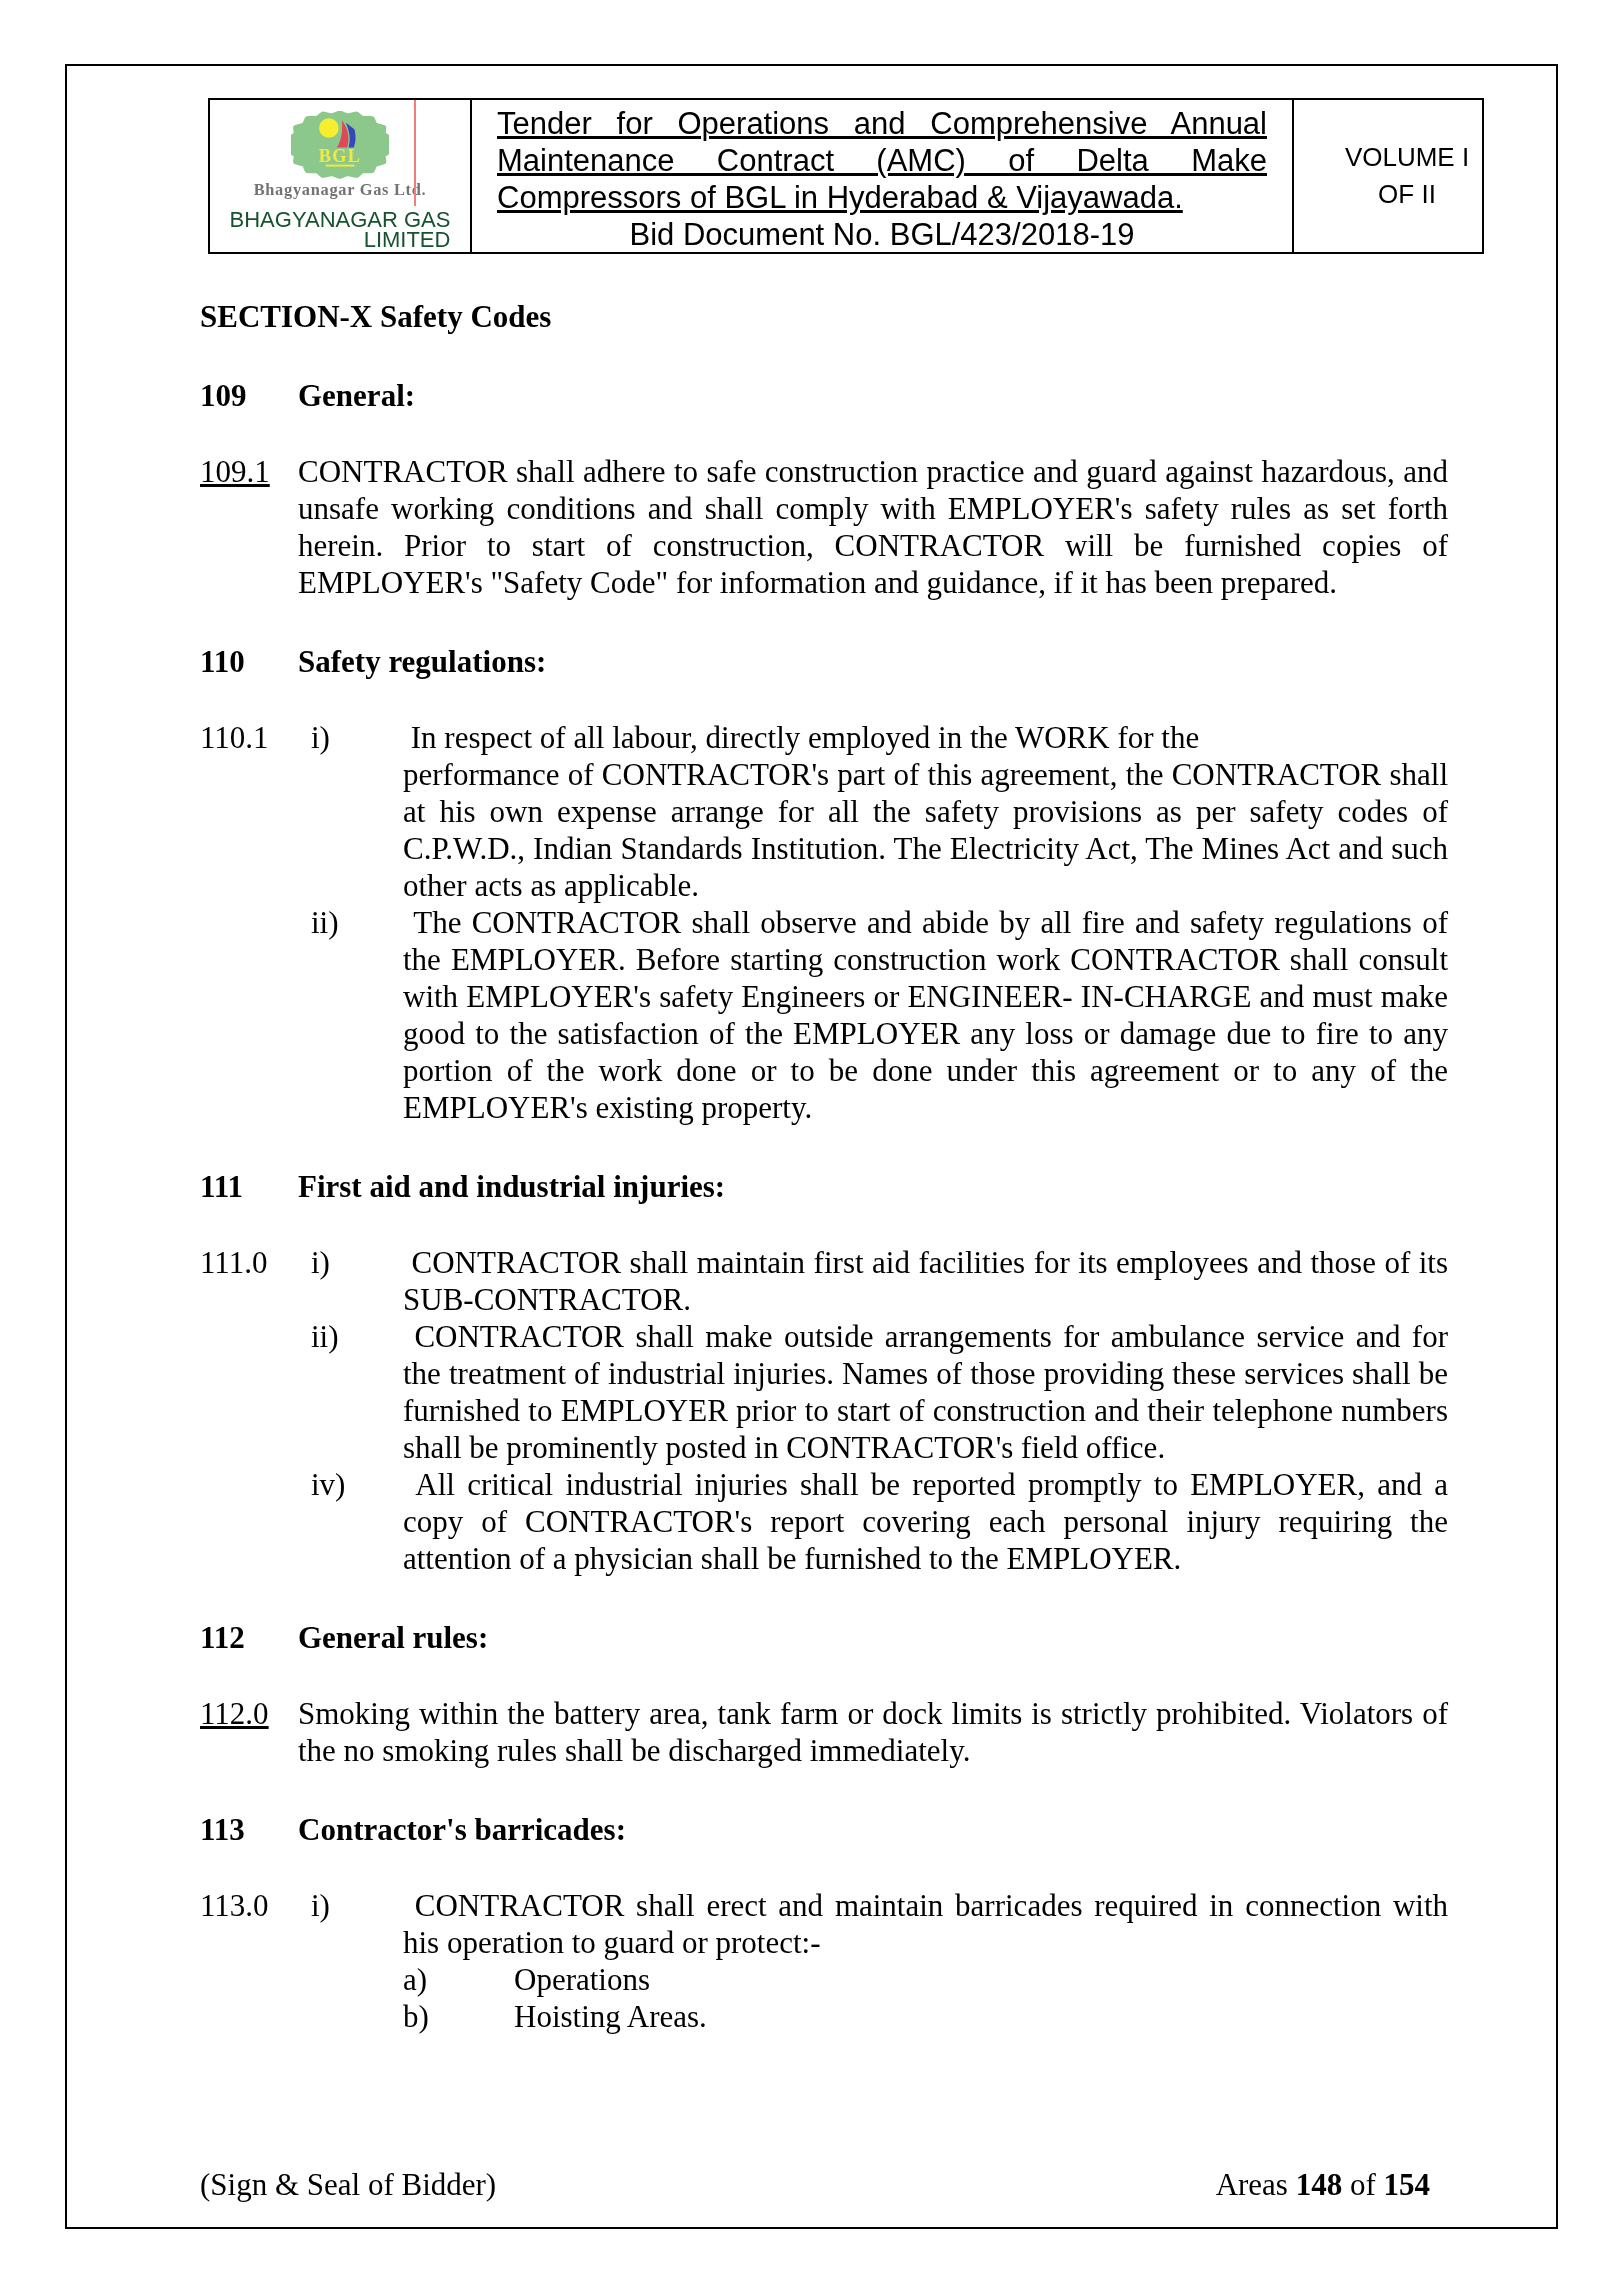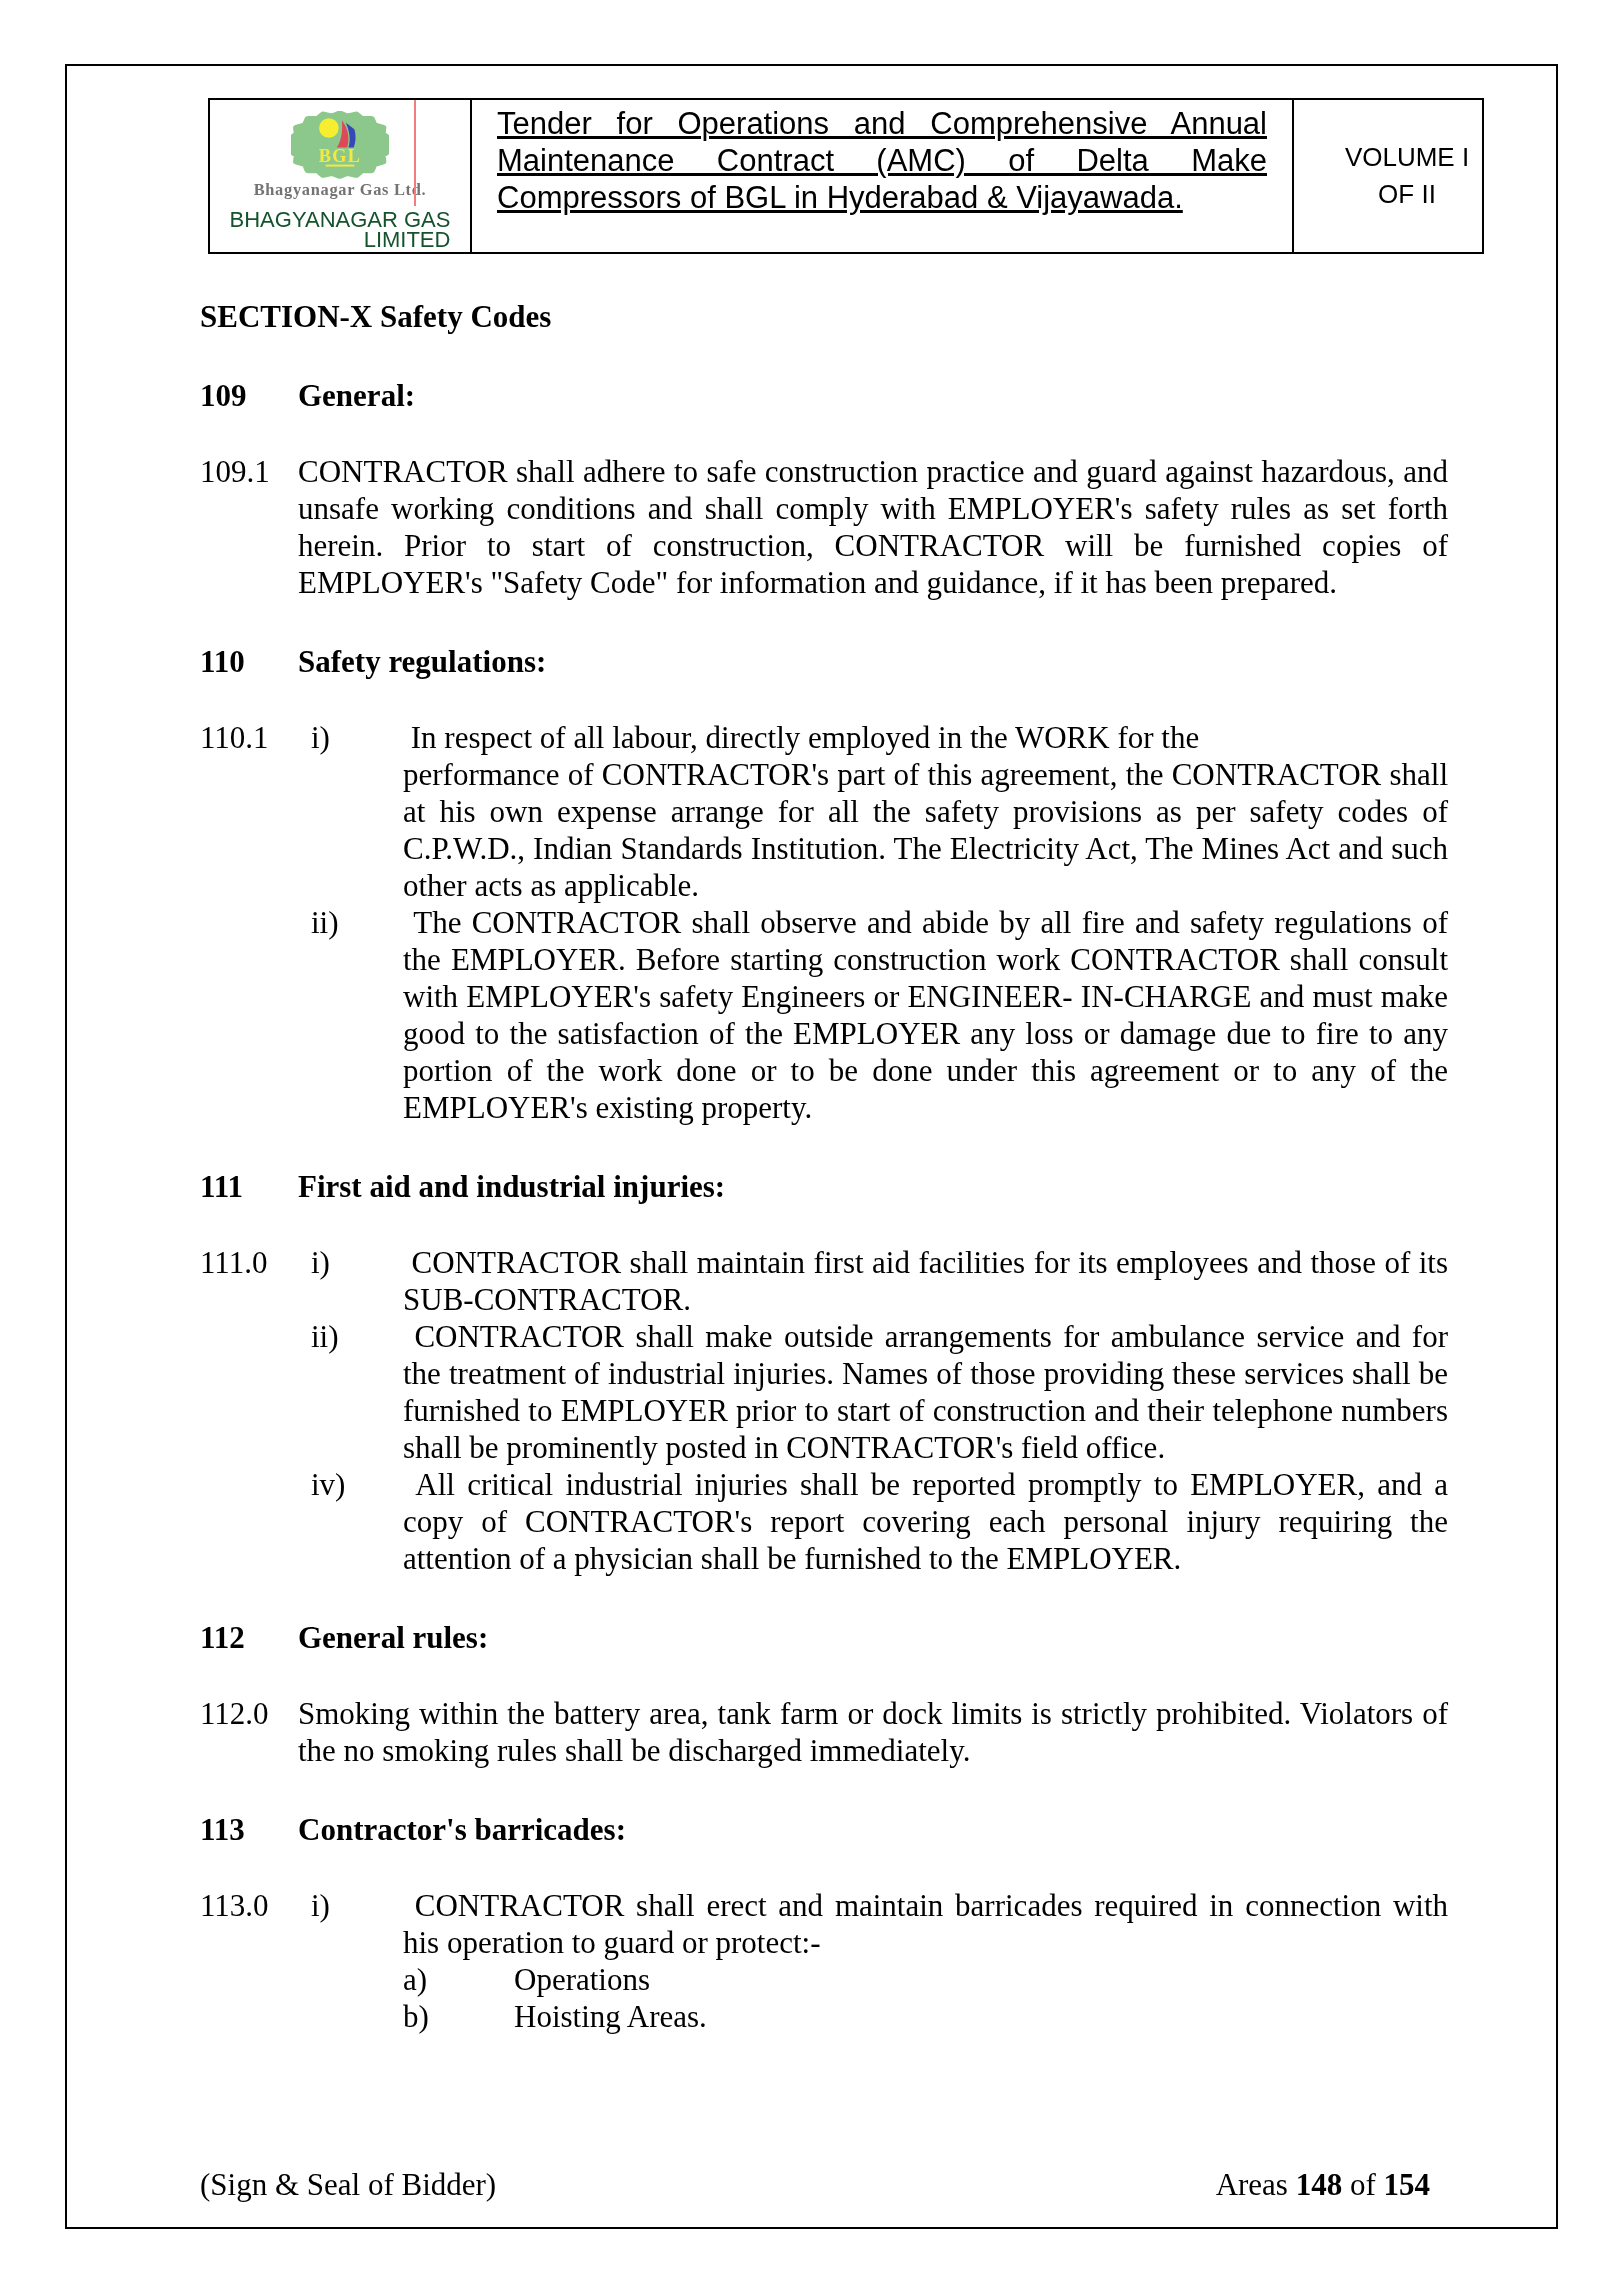--- a/index.html
+++ b/index.html
@@ -51,21 +51,21 @@
   .content{
     position:absolute;left:200px;top:298px;width:1248px;
     font-size:31px;line-height:37px;
   }
   .doc-title{font-weight:bold;margin:0;}
   .sec-heading{font-weight:bold;margin-top:42px;display:flex;}
   .sec-num{flex:0 0 98px;}
   .sec-text{flex:1;}
   .block{margin-top:39px;}
   .para{display:flex;}
-  .para-num{flex:0 0 98px;}
+  .para-num{flex:0 0 98px;text-decoration:underline;}
   .para-text{flex:1;text-align:justify;white-space:pre-wrap;}
   .li-row{display:flex;}
   .li-num{flex:0 0 111px;}
   .li-marker{flex:0 0 92px;}
   .li-body{flex:1;}
   .li-text{text-align:justify;white-space:pre-wrap;}
   .sub-row{display:flex;}
   .sub-marker{flex:0 0 111px;}
   .sub-text{flex:1;}
   
@@ -99,20 +99,21 @@
     <div class="logo-subtext">Bhagyanagar Gas Ltd.</div>
     <div class="company-name">
       <div>BHAGYANAGAR GAS</div>
       <div>LIMITED</div>
     </div>
     <div class="red-line"></div>
   </div>
 
   <div class="cell cell-title">
     <p class="title-para">Tender for Operations and Comprehensive Annual Maintenance Contract (AMC) of Delta Make Compressors of BGL in Hyderabad &amp; Vijayawada.</p>
+    <p class="title-bid-line">Bid Document No. BGL/423/2018-19</p>
   </div>
 
   <div class="cell cell-volume">
     <div>VOLUME I</div>
     <div>OF II</div>
   </div>
 </div>
 
 <div class="content">
   <div class="doc-title">SECTION-X Safety Codes</div>

